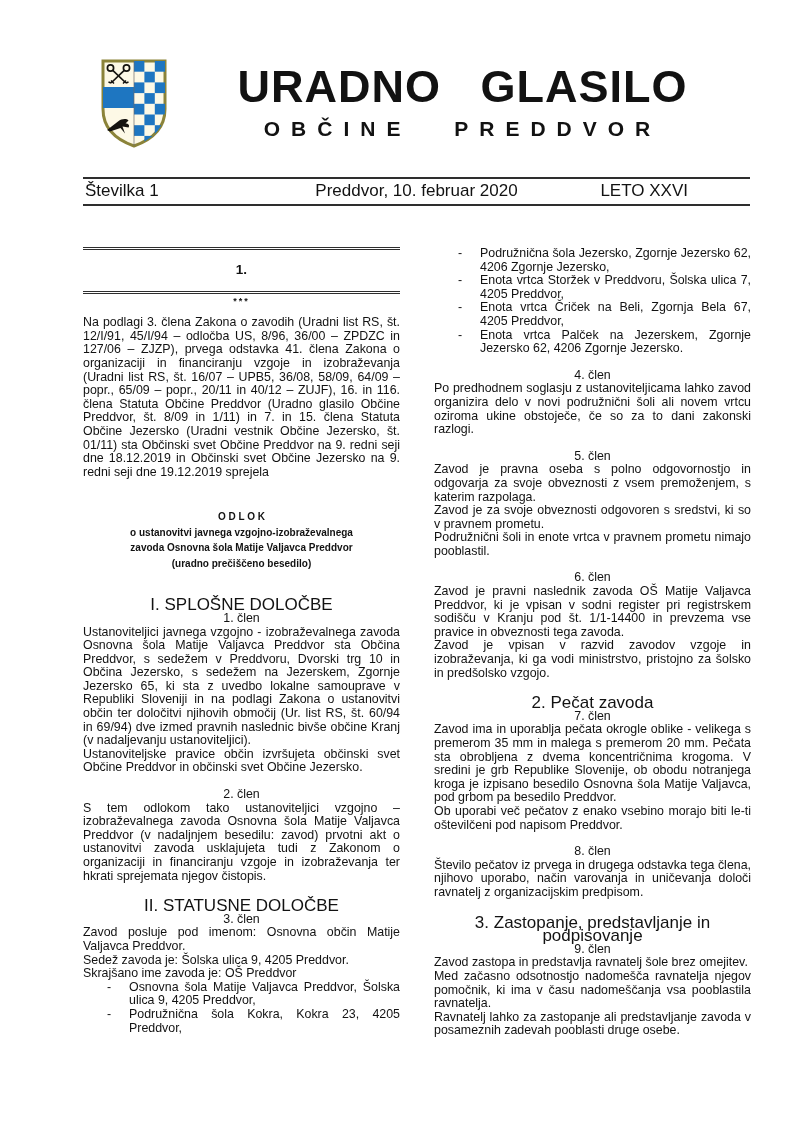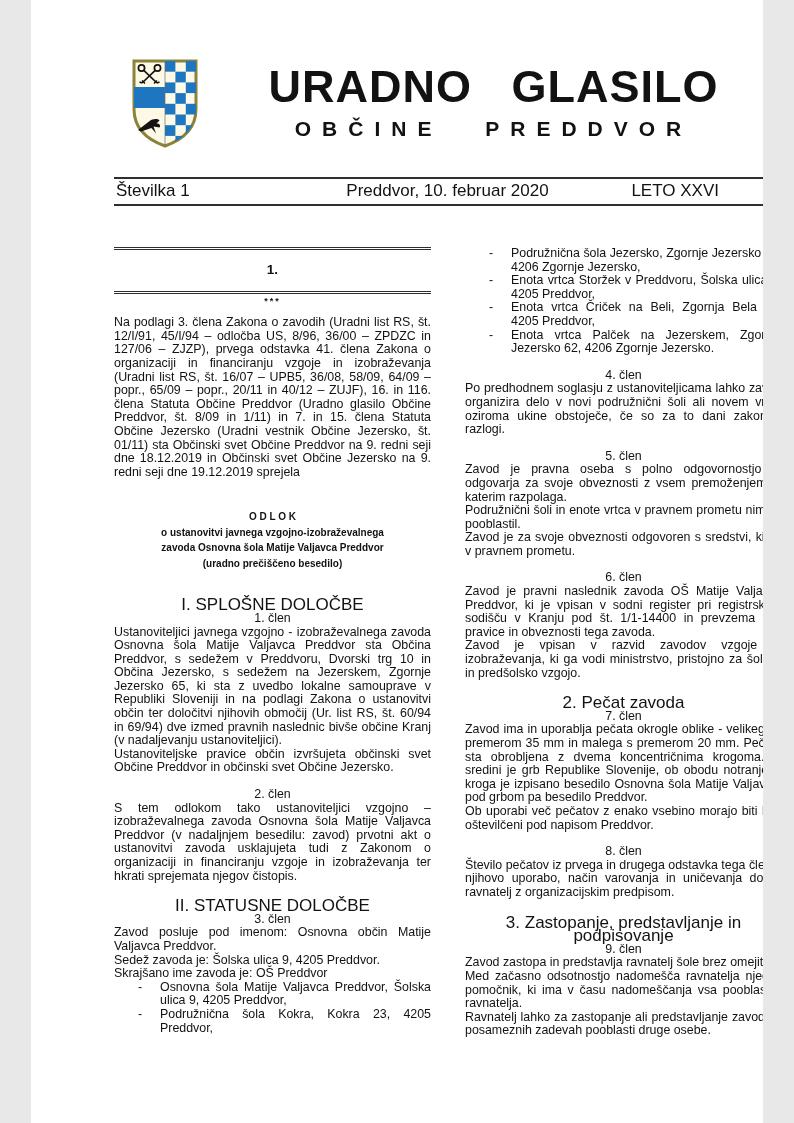--- a/index.html
+++ b/index.html
@@ -2,21 +2,21 @@
 <html lang="sl" style="--shield-blue: #1e76c1; --shield-field: #fdf9e6; --shield-border: #8b8339; --ink: #121212; --rule: #2e2e2e; --paper: #ffffff;"><head>
 <meta charset="utf-8">
 <style>
   :root{
     --shield-blue:#1e76c1; --shield-field:#fdf9e6; --shield-border:#8b8339;
     --ink:#121212; --rule:#2e2e2e; --paper:#ffffff;
   }
   *{box-sizing:border-box; margin:0; padding:0;}
   html,body{background:#e8e8e8;}
   .page{
-    position:relative; width:732px; height:1123px; margin:0 auto;
+    position:relative; width:794px; height:1123px; margin:0 auto;
     background:var(--paper); color:var(--ink);
     font-family:"Liberation Sans","DejaVu Sans",sans-serif;
     overflow:hidden;
   }
   
   .coa{position:absolute; left:99px; top:57px; width:70px; height:92px;}
   .f-blue{fill:var(--shield-blue);} .f-field{fill:var(--shield-field);}
   .titleblock{position:absolute; left:175px; top:64px; width:575px; text-align:center;}
   .title1{font-size:45px; font-weight:bold; letter-spacing:1px; word-spacing:26px; line-height:1.0; white-space:nowrap;}
   .title2{margin-top:9px; font-size:21px; font-weight:bold; letter-spacing:11px; word-spacing:26px; line-height:1.0; white-space:nowrap;}
@@ -158,22 +158,22 @@
         <span class="dash">-</span>
         <span class="itx">Enota vrtca Palček na Jezerskem, Zgornje Jezersko 62, 4206 Zgornje Jezersko.</span>
       </li>
     </ul>
 
     <p class="clen">4. člen</p>
     <p class="p">Po predhodnem soglasju z ustanoviteljicama lahko zavod organizira delo v novi podružnični šoli ali novem vrtcu oziroma ukine obstoječe, če so za to dani zakonski razlogi.</p>
 
     <p class="clen">5. člen</p>
     <p class="p">Zavod je pravna oseba s polno odgovornostjo in odgovarja za svoje obveznosti z vsem premoženjem, s katerim razpolaga.</p>
+    <p class="p">Zavod je za svoje obveznosti odgovoren s sredstvi, ki so v pravnem prometu.</p>
     <p class="p">Podružnični šoli in enote vrtca v pravnem prometu nimajo pooblastil.</p>
-    <p class="p">Zavod je za svoje obveznosti odgovoren s sredstvi, ki so v pravnem prometu.</p>
 
     <p class="clen">6. člen</p>
     <p class="p">Zavod je pravni naslednik zavoda OŠ Matije Valjavca Preddvor, ki je vpisan v sodni register pri registrskem sodišču v Kranju pod št. 1/1-14400 in prevzema vse pravice in obveznosti tega zavoda.</p>
     <p class="p">Zavod je vpisan v razvid zavodov vzgoje in izobraževanja, ki ga vodi ministrstvo, pristojno za šolsko in predšolsko vzgojo.</p>
 
     <p class="bhead">2. Pečat zavoda</p>
     <p class="clen tight">7. člen</p>
     <p class="p">Zavod ima in uporablja pečata okrogle oblike - velikega s premerom 35 mm in malega s premerom 20 mm. Pečata sta obrobljena z dvema koncentričnima krogoma. V sredini je grb Republike Slovenije, ob obodu notranjega kroga je izpisano besedilo Osnovna šola Matije Valjavca, pod grbom pa besedilo Preddvor.</p>
     <p class="p">Ob uporabi več pečatov z enako vsebino morajo biti le-ti oštevilčeni pod napisom Preddvor.</p>
 

